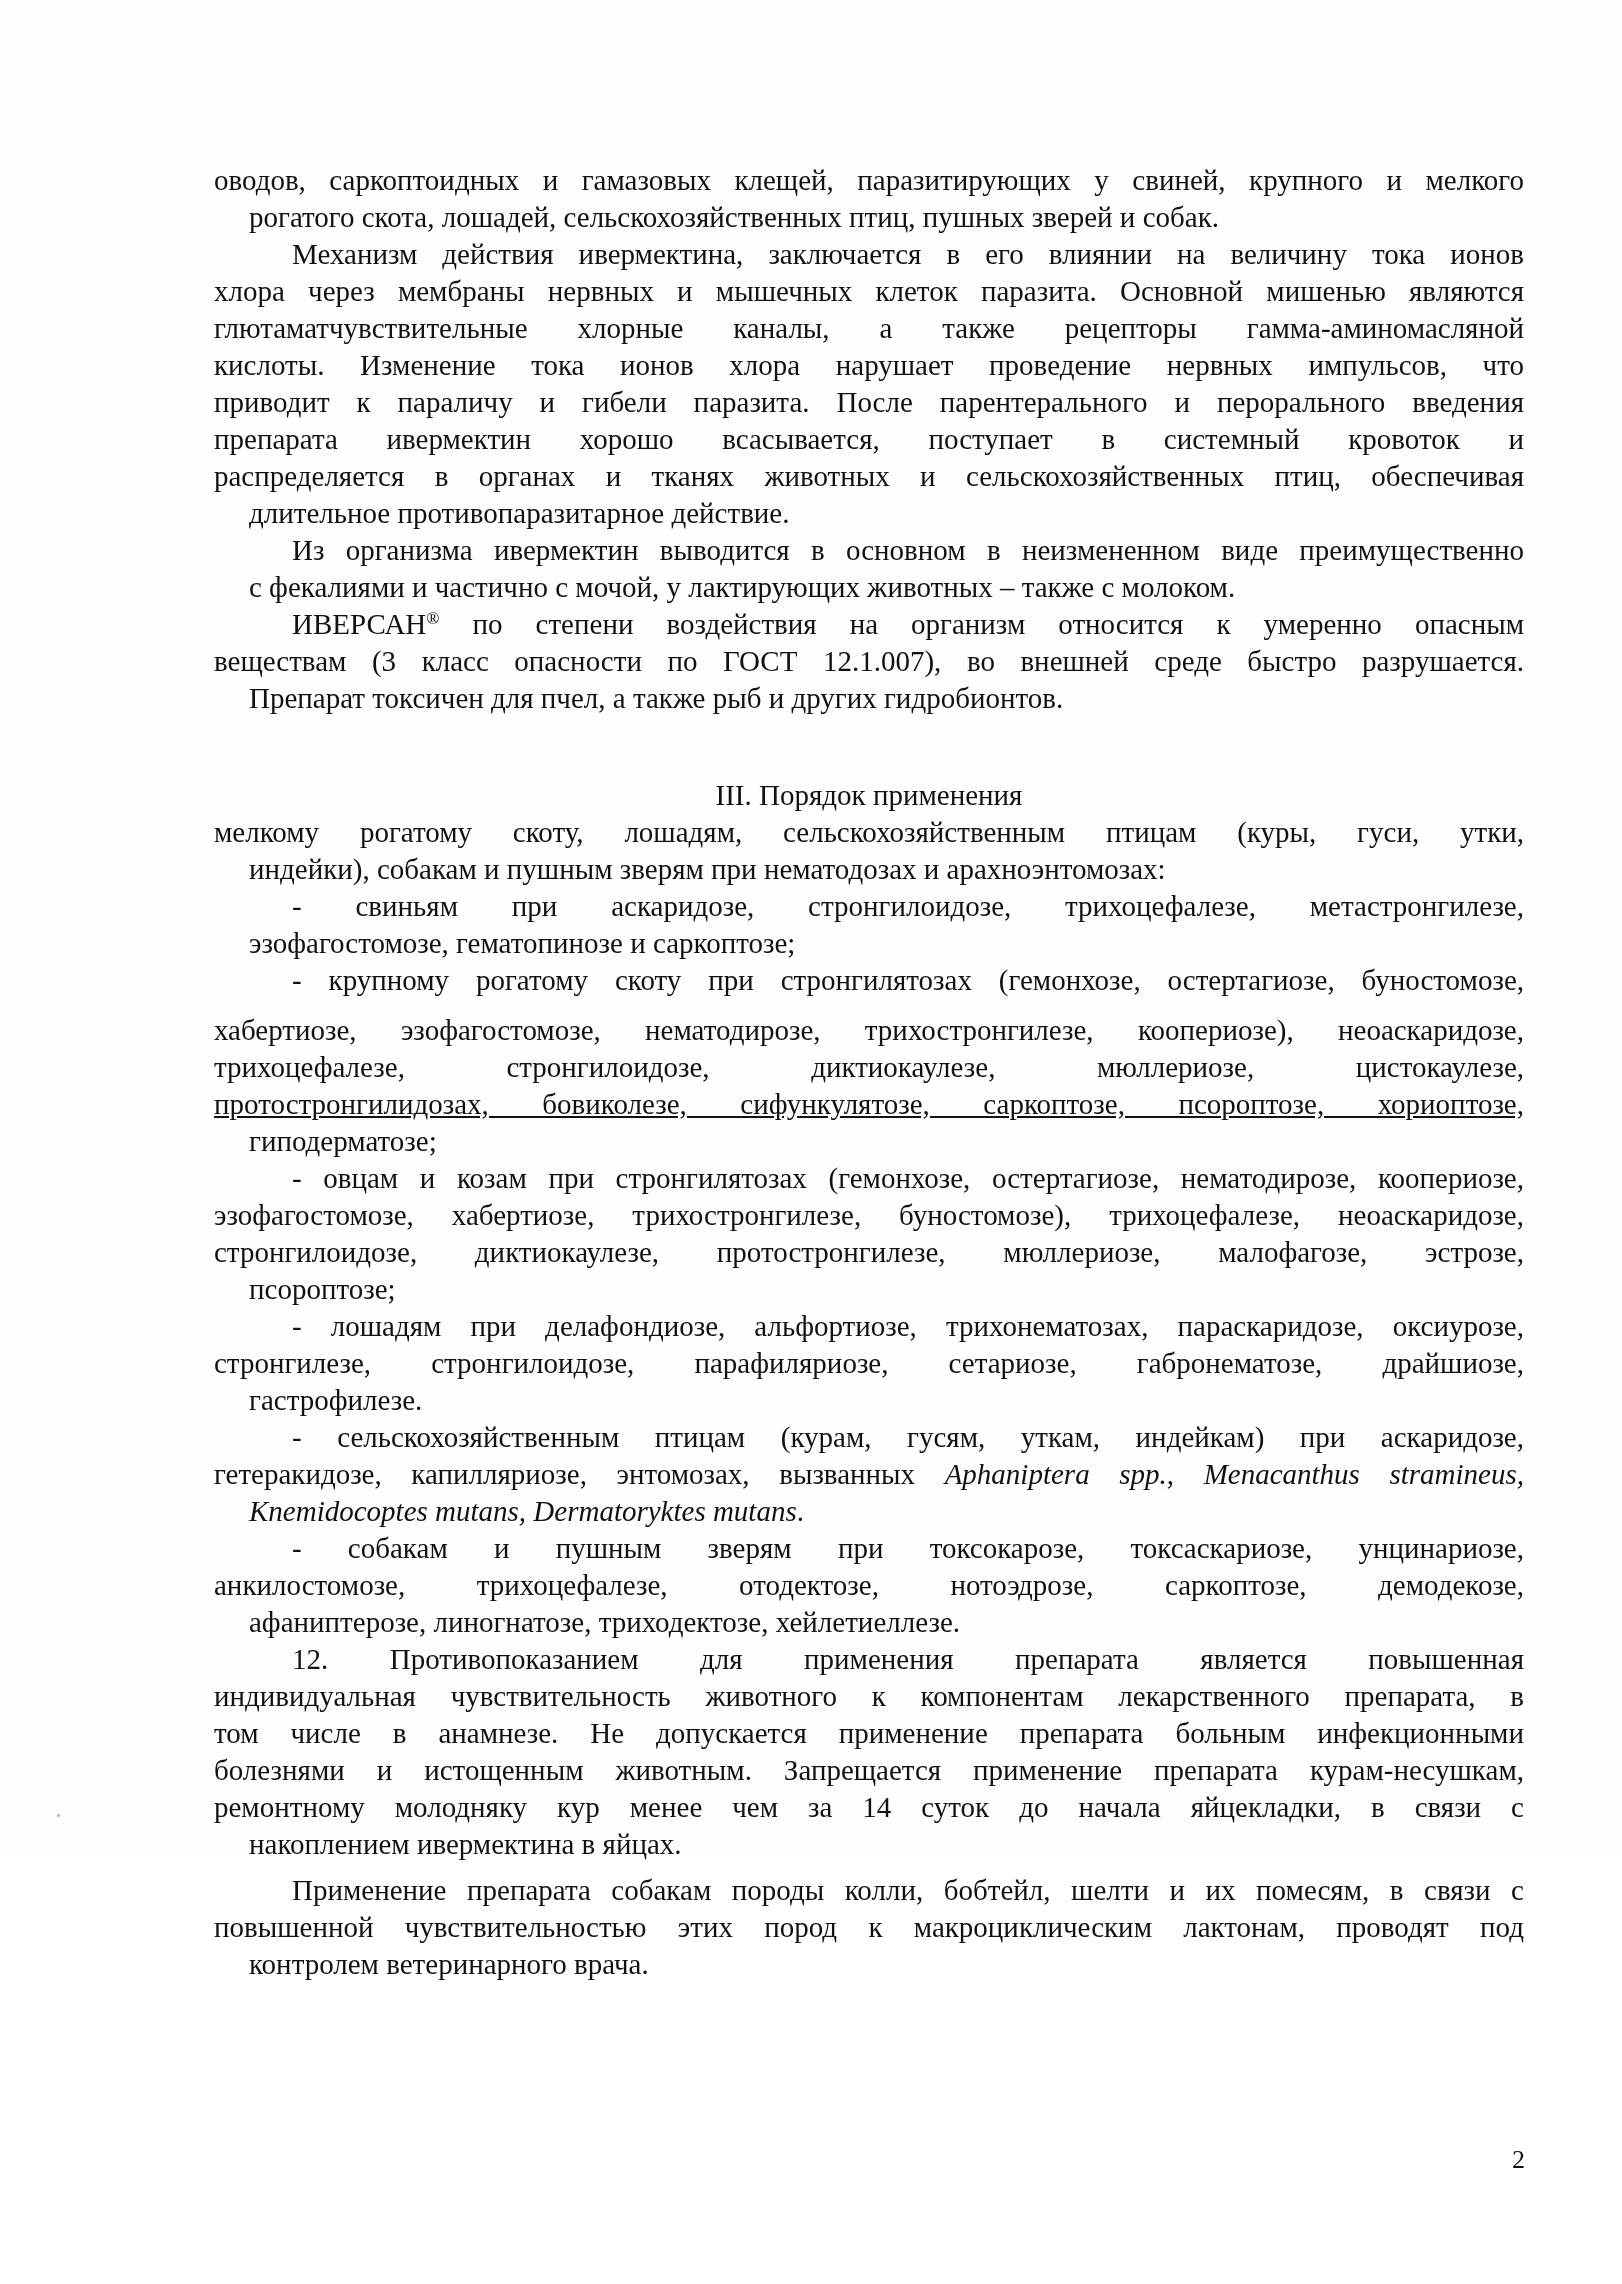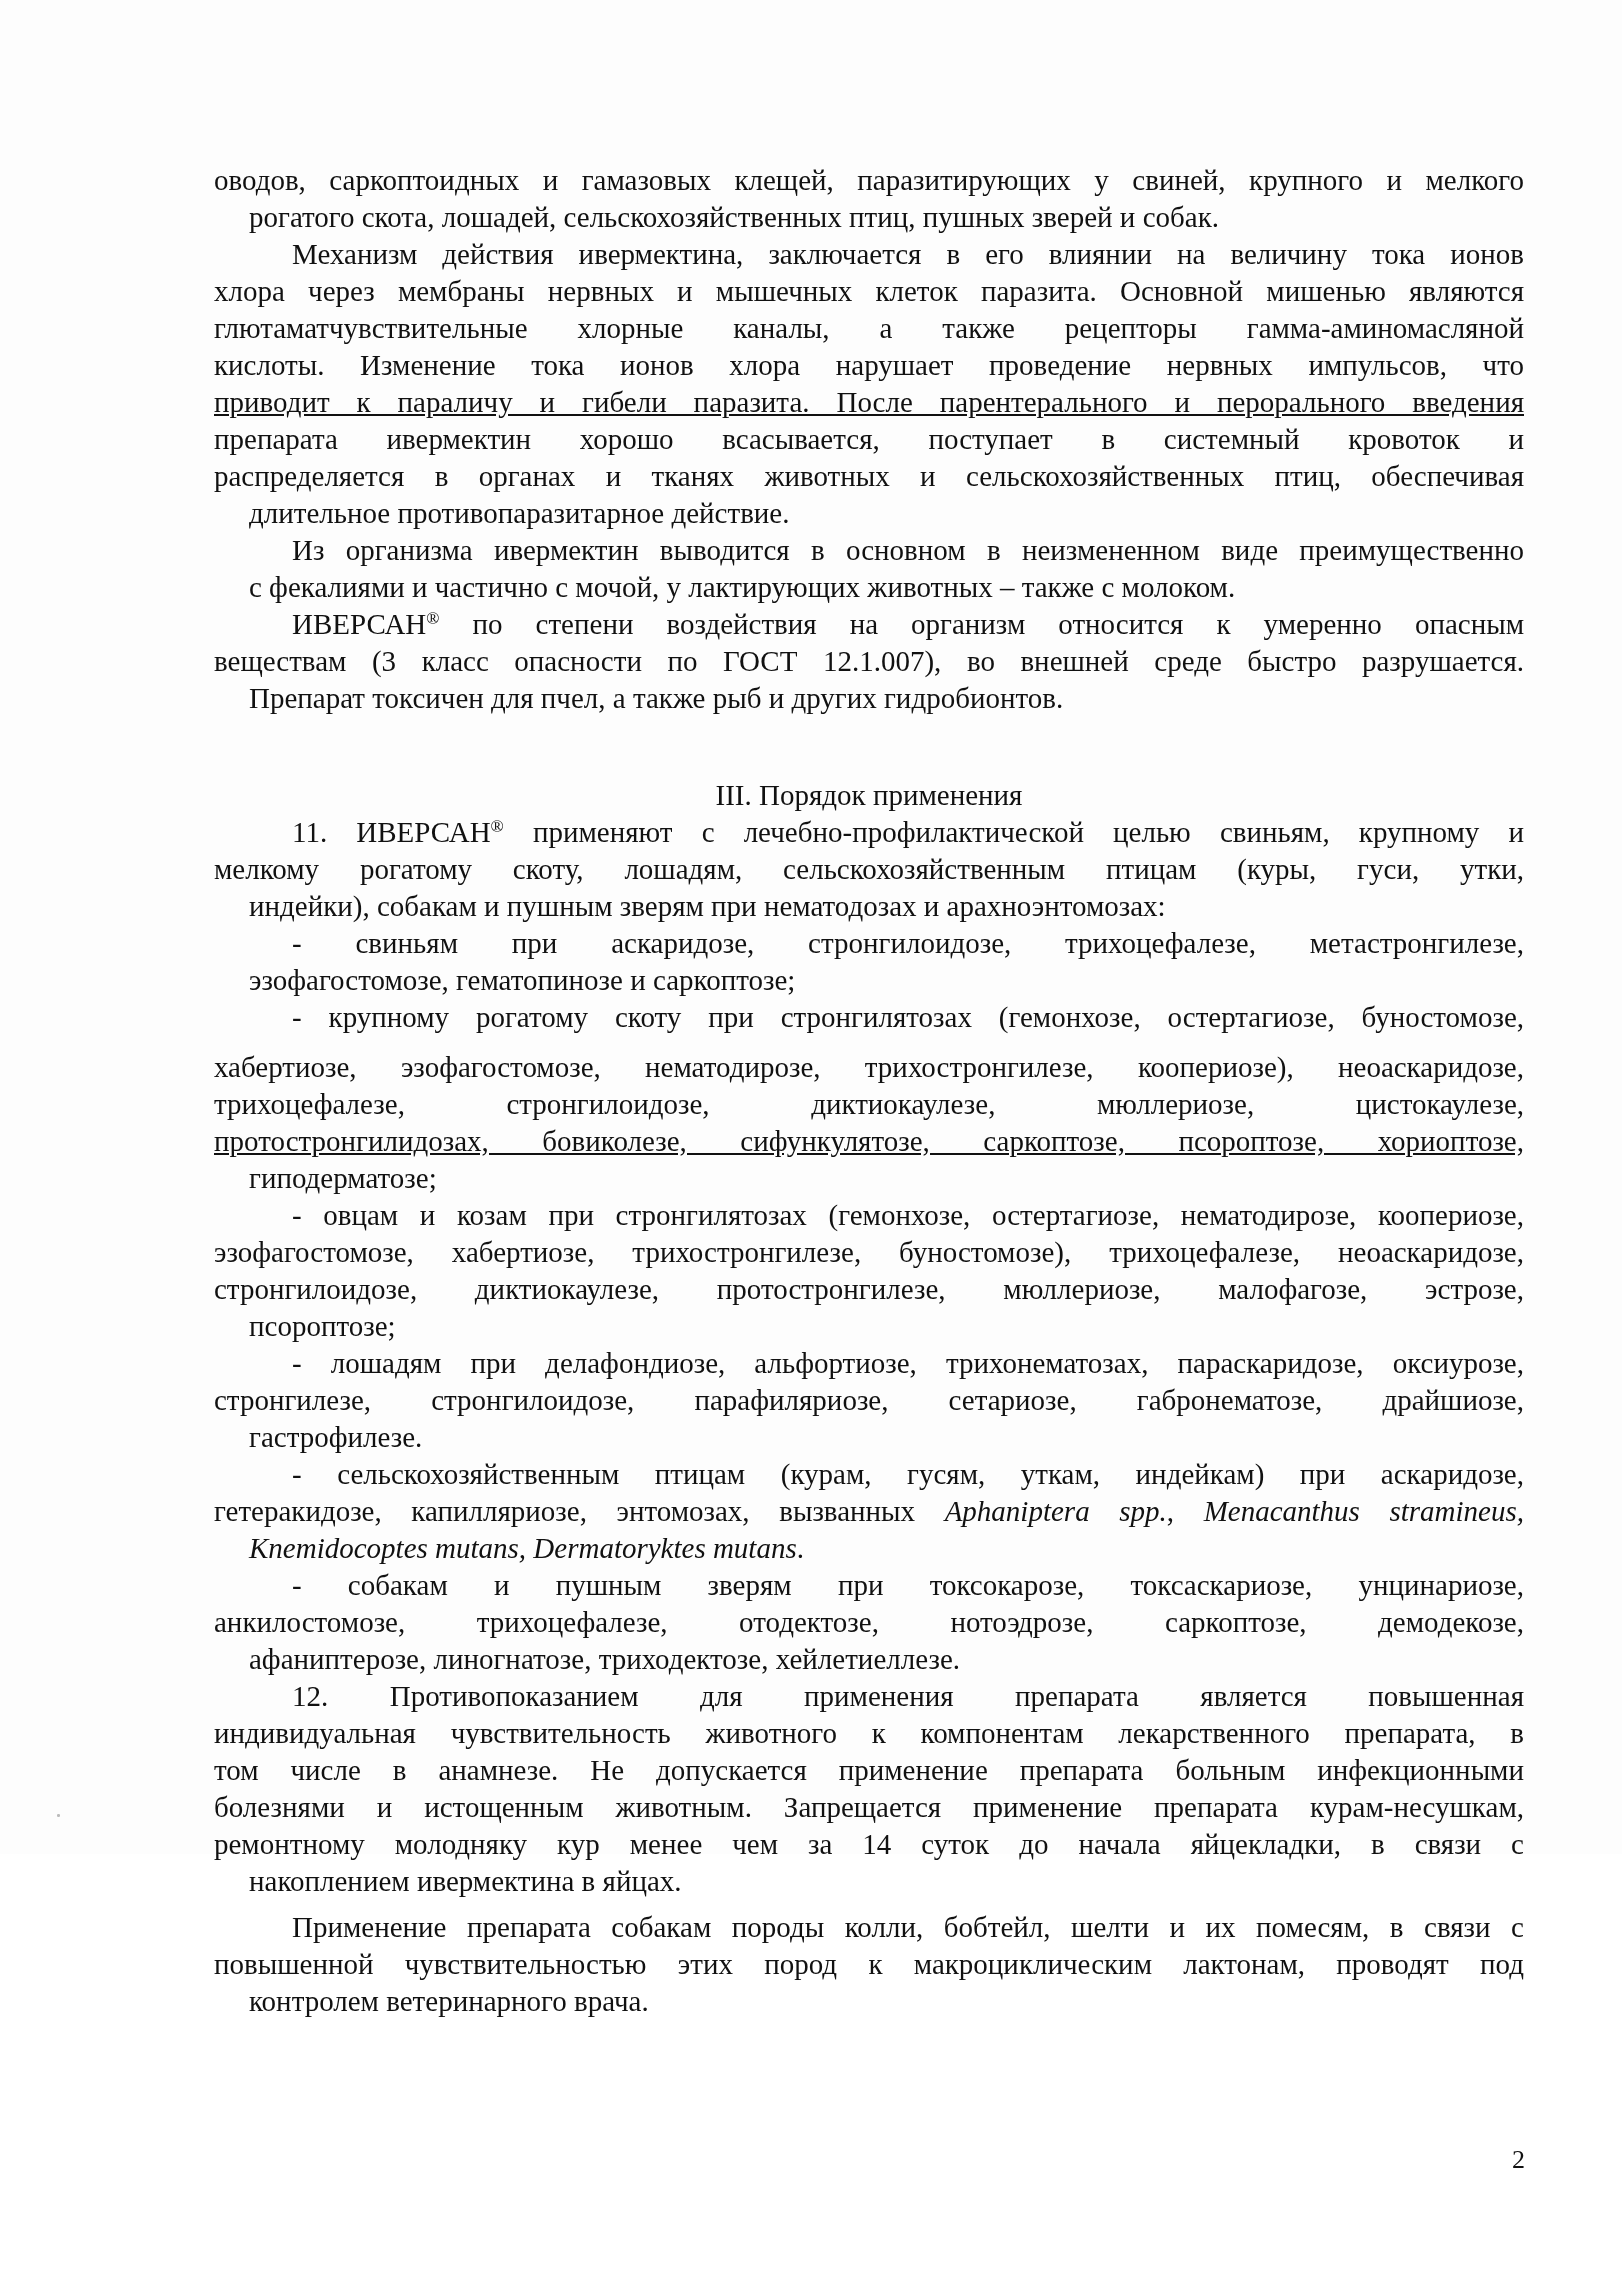--- a/index.html
+++ b/index.html
@@ -39,21 +39,21 @@
     <div>
       <span class="ln" style="white-space: normal;">оводов, саркоптоидных и гамазовых клещей, паразитирующих у свиней, крупного и мелкого</span>
       <span class="ln last">рогатого скота, лошадей, сельскохозяйственных птиц, пушных зверей и собак.</span>
     </div>
 
     <div>
       <span class="ln ind" style="white-space: normal;">Механизм действия ивермектина, заключается в его влиянии на величину тока ионов</span>
       <span class="ln" style="white-space: normal;">хлора через мембраны нервных и мышечных клеток паразита. Основной мишенью являются</span>
       <span class="ln" style="white-space: normal;">глютаматчувствительные хлорные каналы, а также рецепторы гамма-аминомасляной</span>
       <span class="ln" style="white-space: normal;">кислоты. Изменение тока ионов хлора нарушает проведение нервных импульсов, что</span>
-      <span class="ln" style="white-space: normal; text-decoration: underline;">приводит к параличу и гибели паразита. После парентерального и перорального введения</span>
+      <span class="ln" style="white-space: normal;">приводит к параличу и гибели паразита. После парентерального и перорального введения</span>
       <span class="ln" style="white-space: normal;">препарата ивермектин хорошо всасывается, поступает в системный кровоток и</span>
       <span class="ln" style="white-space: normal;">распределяется в органах и тканях животных и сельскохозяйственных птиц, обеспечивая</span>
       <span class="ln last">длительное противопаразитарное действие.</span>
     </div>
 
     <div>
       <span class="ln ind" style="white-space: normal;">Из организма ивермектин выводится в основном в неизмененном виде преимущественно</span>
       <span class="ln last">с фекалиями и частично с мочой, у лактирующих животных – также с молоком.</span>
     </div>
 
@@ -61,21 +61,20 @@
       <span class="ln ind" style="white-space: normal;"><span>ИВЕРСАН</span><sup>®</sup> <span>по степени воздействия на организм относится к умеренно опасным</span></span>
       <span class="ln" style="white-space: normal;">веществам (3 класс опасности по ГОСТ 12.1.007), во внешней среде быстро разрушается.</span>
       <span class="ln last">Препарат токсичен для пчел, а также рыб и других гидробионтов.</span>
     </div>
 
     <span class="gap2"></span>
 
     <span class="ln center">III. Порядок применения</span>
 
     <div>
-      <span class="ln ind" style="white-space: normal;"><span>11.</span> <span>ИВЕРСАН</span><sup>®</sup> <span>применяют с лечебно-профилактической целью свиньям, крупному и</span></span>
       <span class="ln" style="white-space: normal;">мелкому рогатому скоту, лошадям, сельскохозяйственным птицам (куры, гуси, утки,</span>
       <span class="ln last">индейки), собакам и пушным зверям при нематодозах и арахноэнтомозах:</span>
     </div>
 
     <div>
       <span class="ln ind" style="white-space: normal;">- свиньям при аскаридозе, стронгилоидозе, трихоцефалезе, метастронгилезе,</span>
       <span class="ln last">эзофагостомозе, гематопинозе и саркоптозе;</span>
     </div>
 
     <div>

